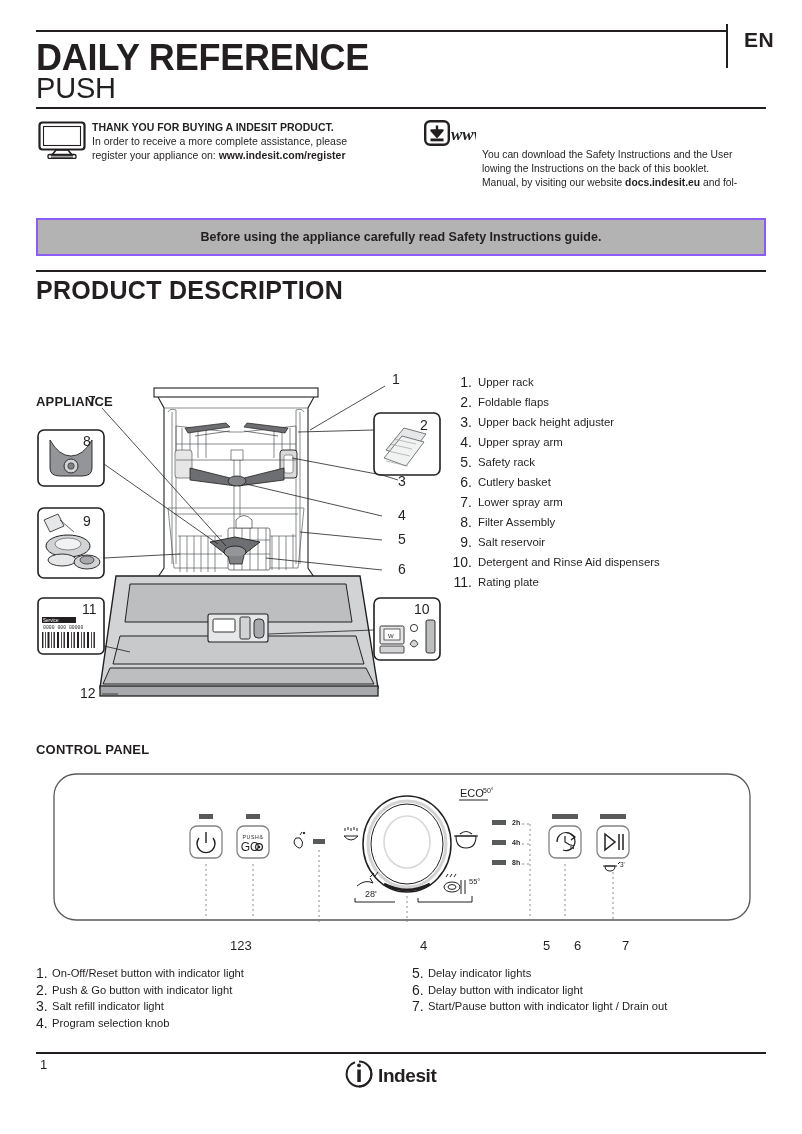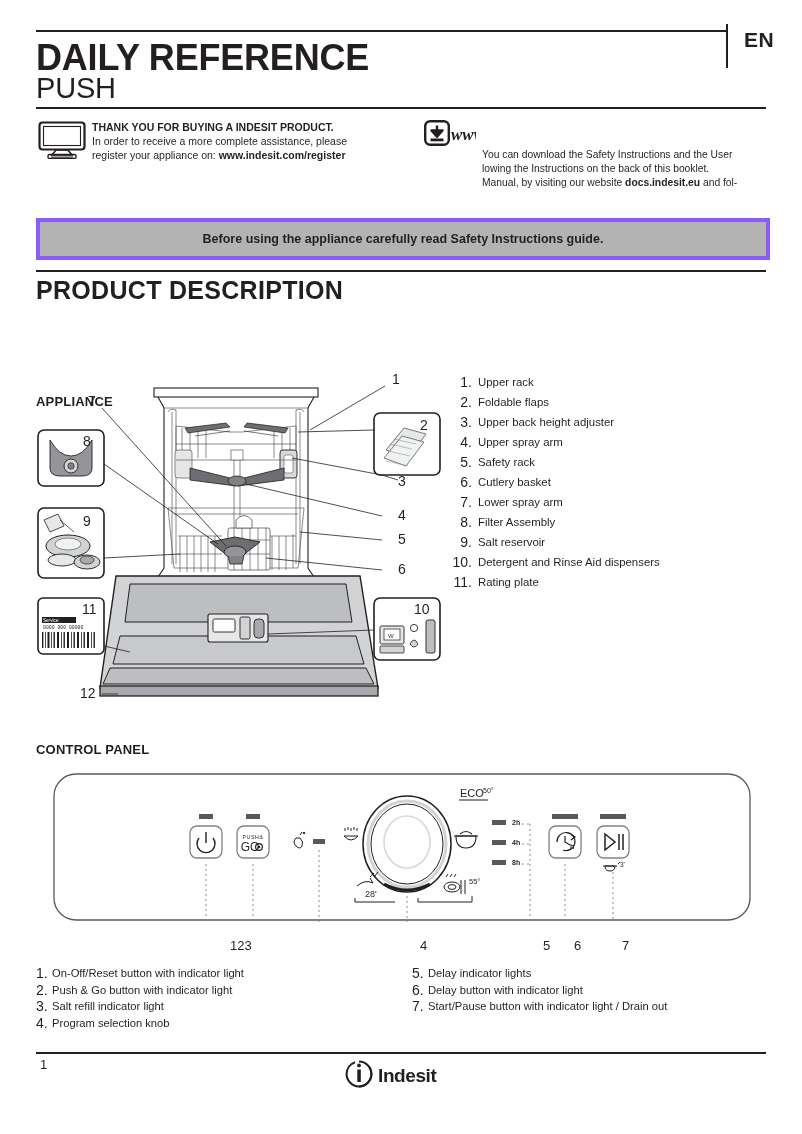--- a/index.html
+++ b/index.html
@@ -20,21 +20,21 @@
   
   .ty-icon{position:absolute;left:38px;top:121px;width:48px;height:38px;}
   .ty-text{position:absolute;left:92px;top:120px;width:290px;font-size:10.5px;line-height:14px;}
   .ty-text .b{font-weight:bold;}
   .dl-icon{position:absolute;left:424px;top:120px;width:52px;height:26px;}
   .dl-text{position:absolute;left:482px;top:120px;width:288px;font-size:10.3px;line-height:14px;margin-top:28px;}
   .dl-text .b{font-weight:bold;}
 
   
   .banner{position:absolute;left:36px;top:218px;width:726px;height:34px;
-          background:#b3b3b3;border:4px solid #8b5cf6;display:flex;align-items:center;justify-content:center;}
+          background:#b3b3b3;border:2px solid #8b5cf6;display:flex;align-items:center;justify-content:center;}
   .banner span{font-size:12.5px;font-weight:bold;}
 
   
   .pd-rule{position:absolute;left:36px;top:270px;width:730px;height:2px;background:#231f20;}
   .pd-title{position:absolute;left:36px;top:276px;font-size:25px;font-weight:bold;letter-spacing:.3px;}
   .sec-appliance{position:absolute;left:36px;top:350px;font-size:13px;font-weight:bold;letter-spacing:.2px;margin-top:44px;}
   .sec-control{position:absolute;left:36px;top:742px;font-size:13px;font-weight:bold;letter-spacing:.2px;}
 
   
   .diagram{position:absolute;left:30px;top:368px;width:420px;height:340px;}

